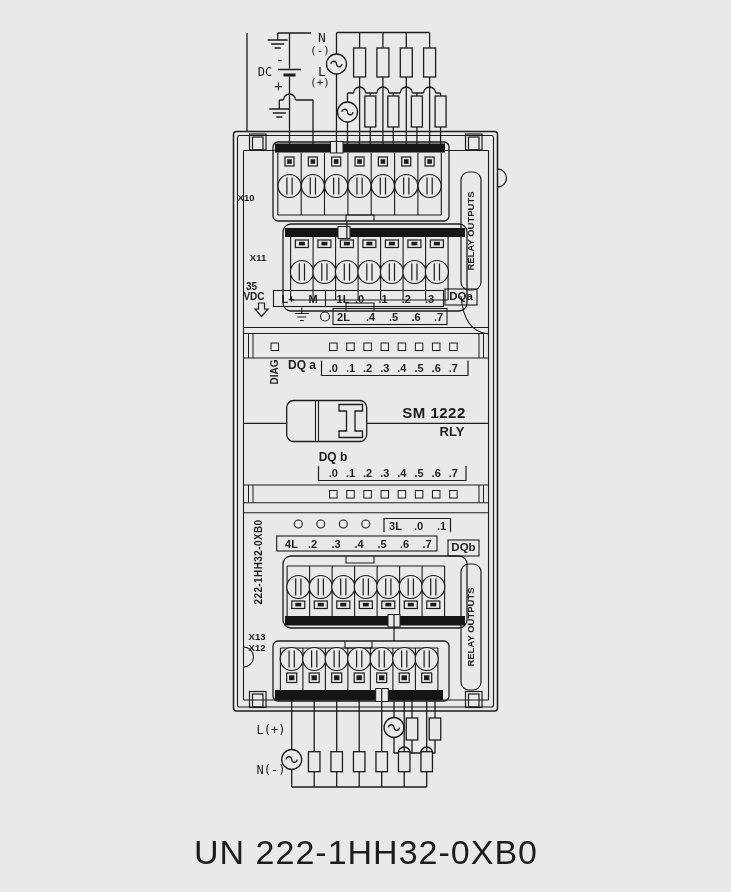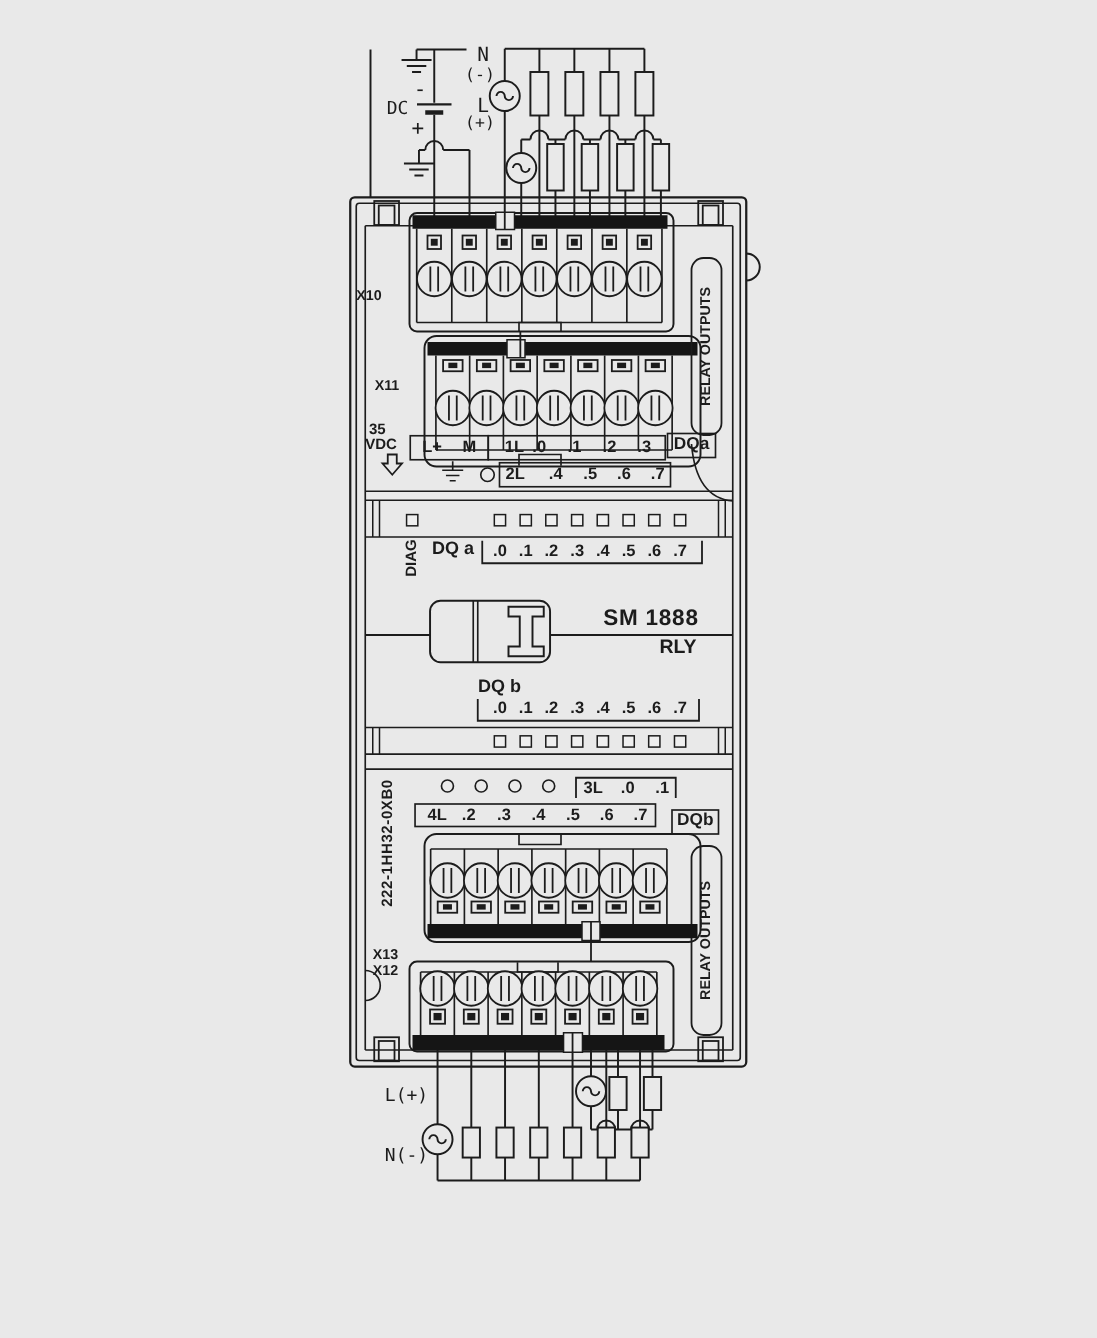--- a/index.html
+++ b/index.html
@@ -297,21 +297,21 @@
 <span class="c t11" style="left:333.3px;top:368px">.0</span>
 <span class="c t11" style="left:350.5px;top:368px">.1</span>
 <span class="c t11" style="left:367.6px;top:368px">.2</span>
 <span class="c t11" style="left:384.8px;top:368px">.3</span>
 <span class="c t11" style="left:401.9px;top:368px">.4</span>
 <span class="c t11" style="left:419.1px;top:368px">.5</span>
 <span class="c t11" style="left:436.2px;top:368px">.6</span>
 <span class="c t11" style="left:453.4px;top:368px">.7</span>
 <span class="c t12" style="left:302px;top:365px">DQ a</span>
 
-<span class="c t15" style="left:434px;top:412px">SM 1888</span>
+<span class="c t15" style="left:434px;top:412px">SM 1222</span>
 <span class="c t13" style="left:452px;top:430.5px">RLY</span>
 
 <span class="c t12" style="left:333px;top:456.5px">DQ b</span>
 <span class="c t11" style="left:333.3px;top:473px">.0</span>
 <span class="c t11" style="left:350.5px;top:473px">.1</span>
 <span class="c t11" style="left:367.6px;top:473px">.2</span>
 <span class="c t11" style="left:384.8px;top:473px">.3</span>
 <span class="c t11" style="left:401.9px;top:473px">.4</span>
 <span class="c t11" style="left:419.1px;top:473px">.5</span>
 <span class="c t11" style="left:436.2px;top:473px">.6</span>
@@ -333,14 +333,15 @@
 <span class="c v t10 pn" style="left:259px;top:561.5px">222-1HH32-0XB0</span>
 <span class="c v t95" style="left:471px;top:231px">RELAY OUTPUTS</span>
 <span class="c v t95" style="left:471px;top:627px">RELAY OUTPUTS</span>
 
 <span class="c t95" style="left:257px;top:648px">X12</span>
 <span class="c t95" style="left:257px;top:637px">X13</span>
 
 <span class="c m12" style="left:271px;top:730px">L(+)</span>
 <span class="c m12" style="left:271px;top:770px">N(-)</span>
 
+<div class="c title" style="left:366px;top:852px">UN 222-1HH32-0XB0</div>
 
 </div>
 
 </body></html>

